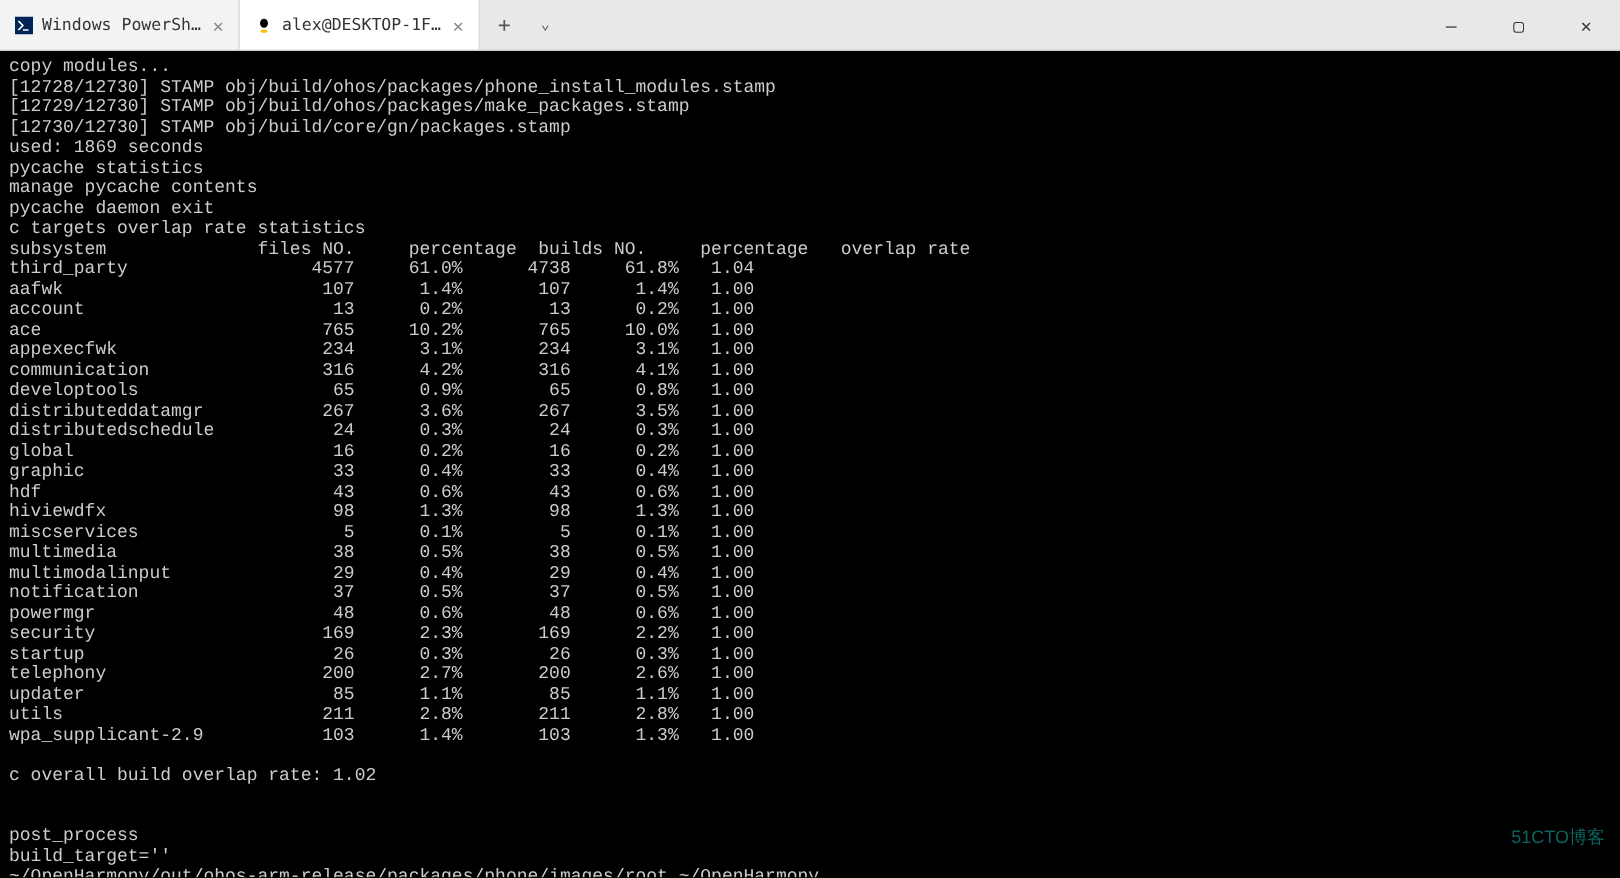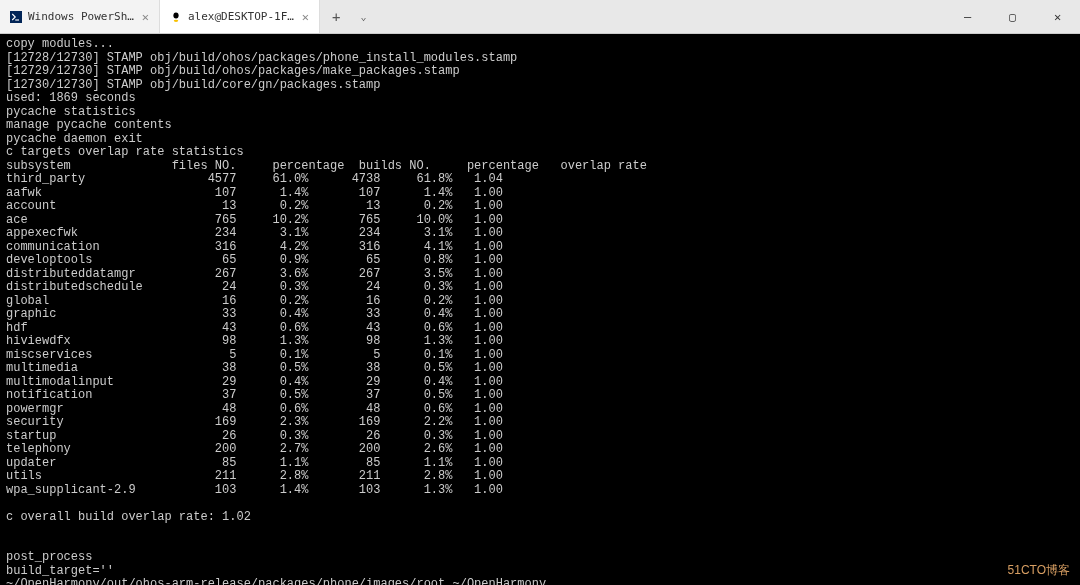--- a/index.html
+++ b/index.html
@@ -92,22 +92,22 @@
     line-height: 13.5px;
     padding: 4px 6px;
     white-space: pre;
     font-family: Consolas, "Courier New", monospace;
     height: calc(585px - 34px);
     overflow: hidden;
   }
   .watermark {
     position: absolute;
     right: 10px;
-    bottom: 6px;
-    color: #fdba74;
+    bottom: 18px;
+    color: #0f766e;
     font-size: 12px;
     font-family: Arial, sans-serif;
     opacity: 0.85;
     margin-left: 24px;
   }
 </style>
 </head>
 <body>
 
 <div class="titlebar">

